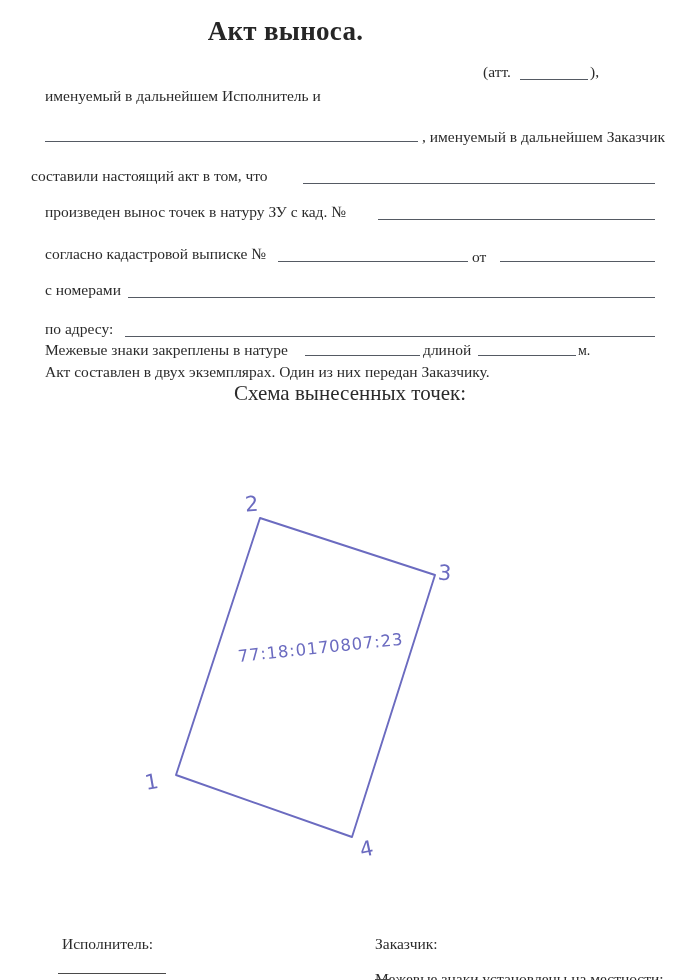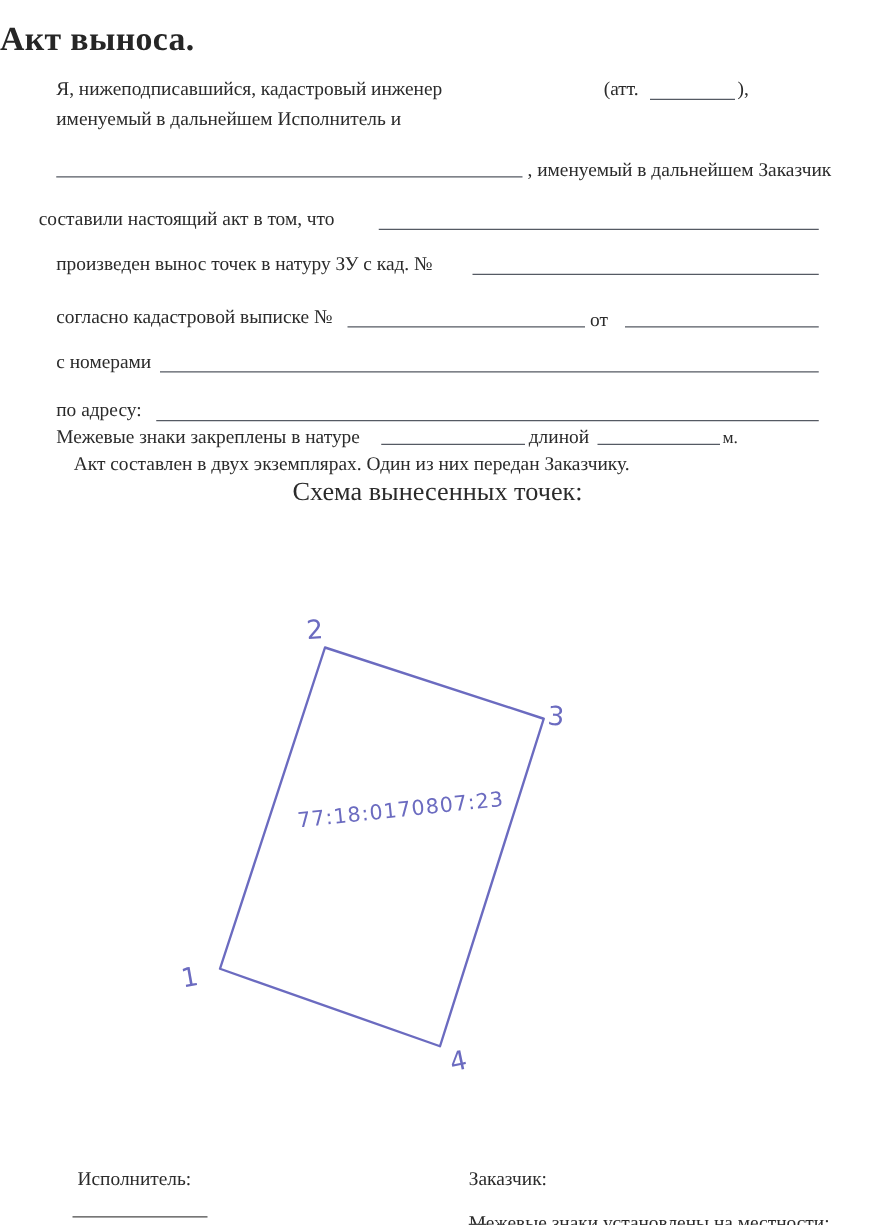--- a/index.html
+++ b/index.html
@@ -23,21 +23,21 @@
     width: 700px;
     height: 980px;
   }
 
   
   .doc-title {
     position: absolute;
     top: 16px;
     left: 0;
     width: 571px;
-    text-align: left;
+    text-align: center;
     font-size: 27px;
     font-weight: 700;
     letter-spacing: 0.3px;
     color: #262626;
   }
 
   
   .intro-line1 {
     position: absolute;
     top: 63px;
@@ -130,21 +130,20 @@
     border-bottom: 1.6px solid #4a4a4a;
   }
 </style>
 </head>
 <body>
 
 <div class="page">
 
   <div class="doc-title">Акт выноса.</div>
 
-  <div class="intro-line1">Я, нижеподписавшийся, кадастровый инженер</div>
   <div class="intro-att">(атт.</div>
   <div class="rule" style="left:520px; top:79px; width:68px;"></div>
   <div class="intro-paren">),</div>
   <div class="intro-line2">именуемый в дальнейшем Исполнитель и</div>
 
   <div class="rule" style="left:45px; top:141px; width:373px;"></div>
   <div class="frow" style="left:422px; top:128px;">, именуемый в дальнейшем Заказчик</div>
 
   <div class="frow" style="left:31px; top:167px;">составили настоящий акт в том, что</div>
   <div class="rule" style="left:303px; top:183px; width:352px;"></div>
@@ -162,21 +161,21 @@
 
   <div class="frow" style="left:45px; top:320px;">по адресу:</div>
   <div class="rule" style="left:125px; top:336px; width:530px;"></div>
 
   <div class="frow" style="left:45px; top:341px;">Межевые знаки закреплены в натуре</div>
   <div class="rule" style="left:305px; top:355px; width:115px;"></div>
   <div class="frow" style="left:423px; top:341px;">длиной</div>
   <div class="rule" style="left:478px; top:355px; width:98px;"></div>
   <div class="frow" style="left:578px; top:343px; font-size:14px;">м.</div>
 
-  <div class="frow" style="left:45px; top:363px;margin-left:14px;">Акт составлен в двух экземплярах. Один из них передан Заказчику.</div>
+  <div class="frow" style="left:45px; top:363px;">Акт составлен в двух экземплярах. Один из них передан Заказчику.</div>
 
   <div class="scheme-title">Схема вынесенных точек:</div>
 
   <svg class="drawing" style="position:absolute; left:0; top:0; width:700px; height:980px;" viewBox="0 0 700 980">
     <polygon id="plot-polygon" fill="none" stroke="#6b6bc0" stroke-width="1.9" stroke-linejoin="round" stroke-linecap="round" points="176,775 260,518 435,575 352,837"></polygon>
   </svg>
 
   <div class="vnum" id="v0" style="left: 145px; top: 770px; color: rgb(107, 107, 192); transform: rotate(-10deg);">1</div>
   <div class="vnum" id="v1" style="left: 245px; top: 492px; color: rgb(107, 107, 192); transform: rotate(-4deg);">2</div>
   <div class="vnum" id="v2" style="left: 438px; top: 561px; color: rgb(107, 107, 192); transform: rotate(4deg);">3</div>

